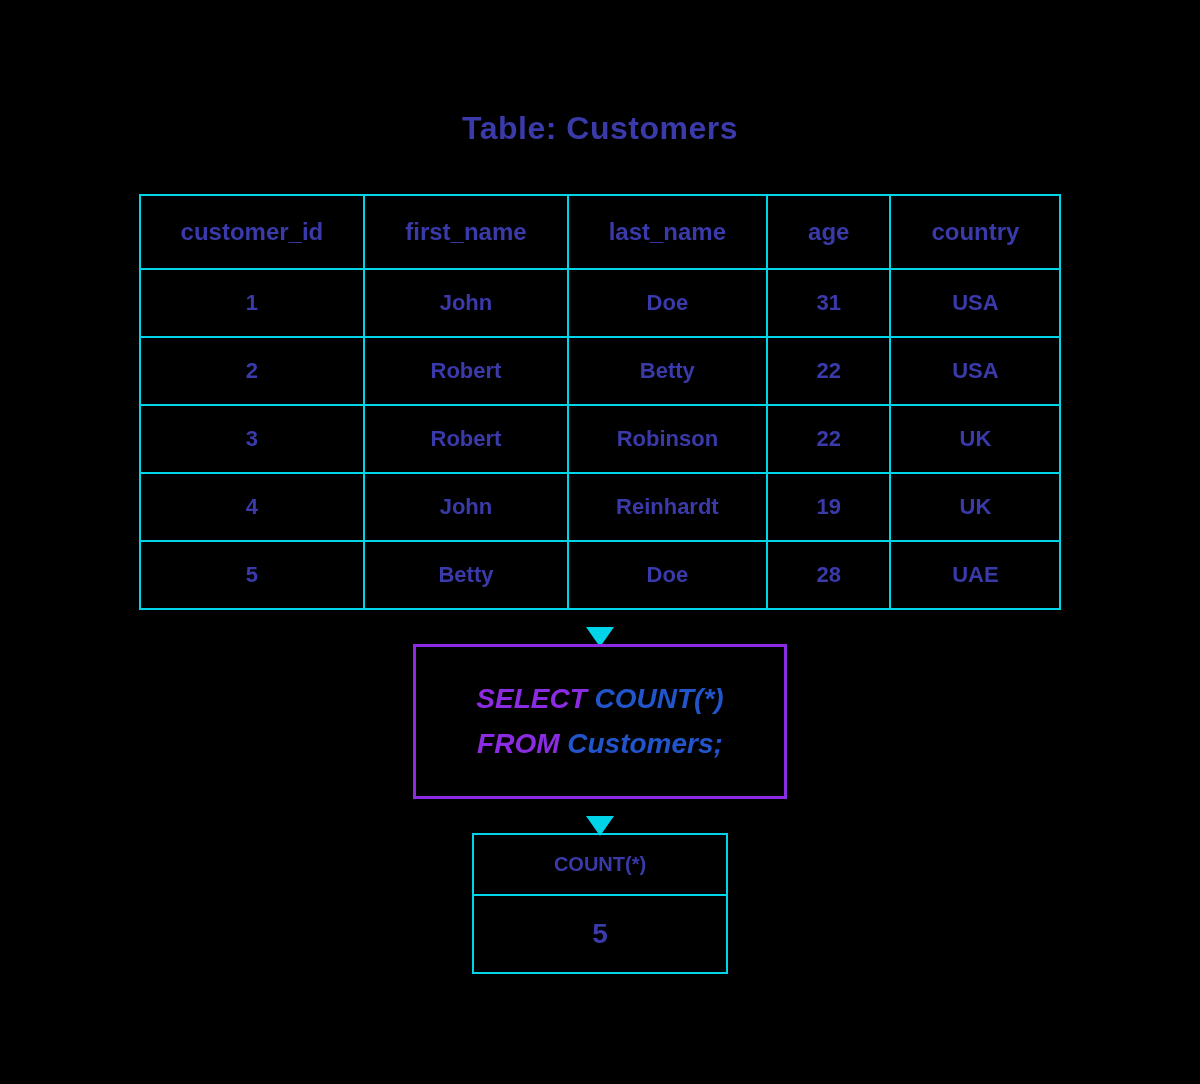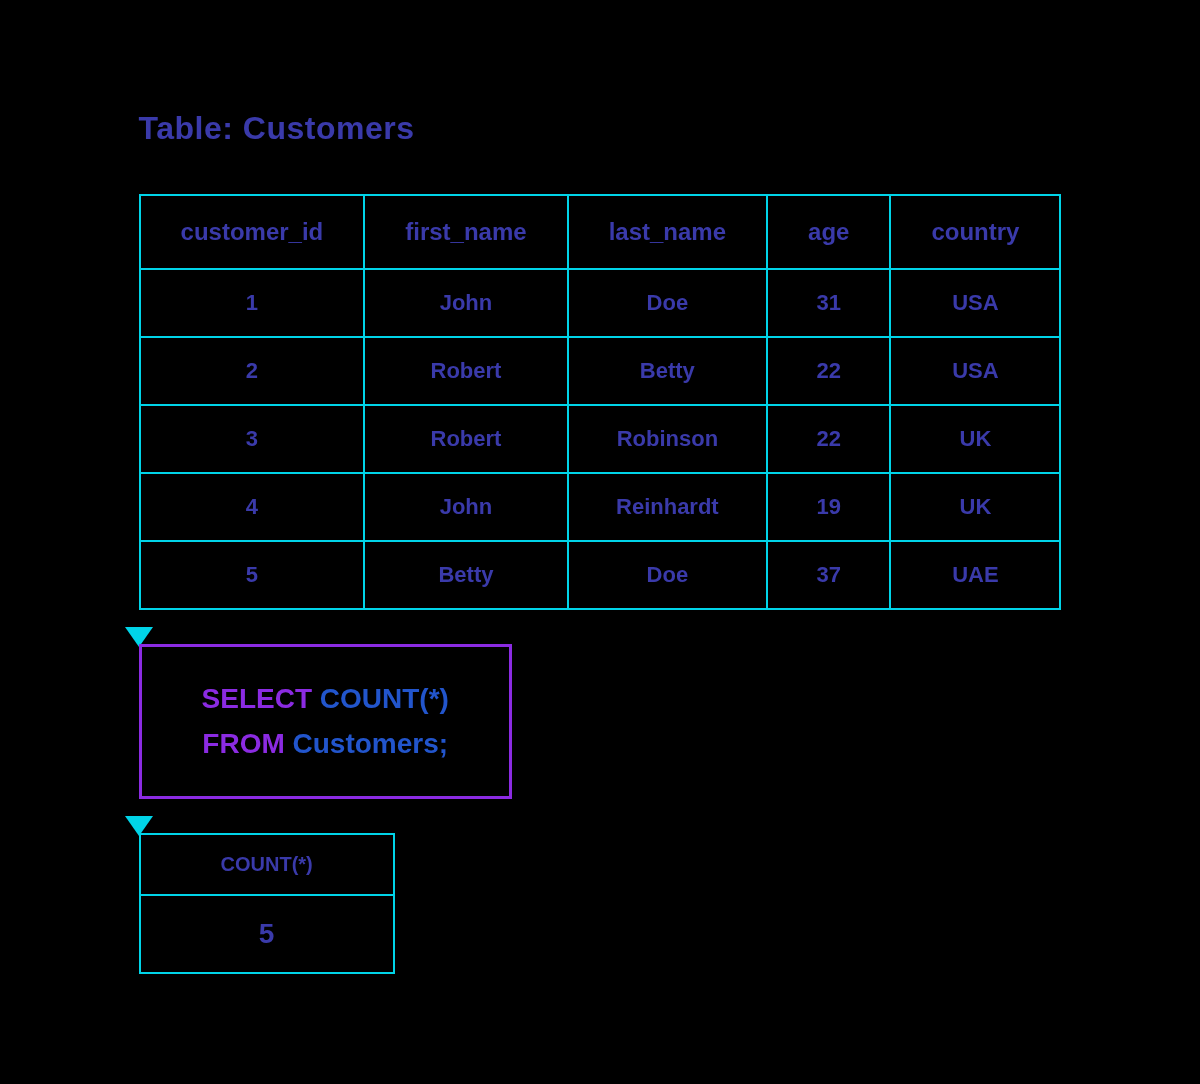--- a/index.html
+++ b/index.html
@@ -10,21 +10,21 @@
       justify-content: center;
       align-items: center;
       min-height: 1084px;
       width: 1200px;
       font-family: 'Arial', sans-serif;
     }
 
     .main-container {
       display: flex;
       flex-direction: column;
-      align-items: flex-start;
+      align-items: center;
       gap: 17px;
       padding: 40px 20px;
     }
 
     .page-title {
       color: #3a3aaa;
       font-size: 32px;
       font-weight: 700;
       margin-bottom: 30px;
       letter-spacing: 0.5px;
@@ -82,20 +82,21 @@
       border: 3px solid #8b2be2;
       padding: 30px 60px;
       text-align: center;
       background: transparent;
     }
 
     .sql-text {
       font-size: 28px;
       font-weight: 900;
       line-height: 1.6;
+      font-style: italic;
     }
 
     .sql-keyword {
       color: #8b2be2;
     }
 
     .sql-normal {
       color: #2255cc;
     }
 
@@ -165,21 +166,21 @@
           <td>4</td>
           <td>John</td>
           <td>Reinhardt</td>
           <td>19</td>
           <td>UK</td>
         </tr>
         <tr>
           <td>5</td>
           <td>Betty</td>
           <td>Doe</td>
-          <td>37</td>
+          <td>28</td>
           <td>UAE</td>
         </tr>
       </tbody>
   </table>
 
   <div class="arrow-down">
     <div class="arrow-line"></div>
     <div class="arrow-head"></div>
   </div>
 

